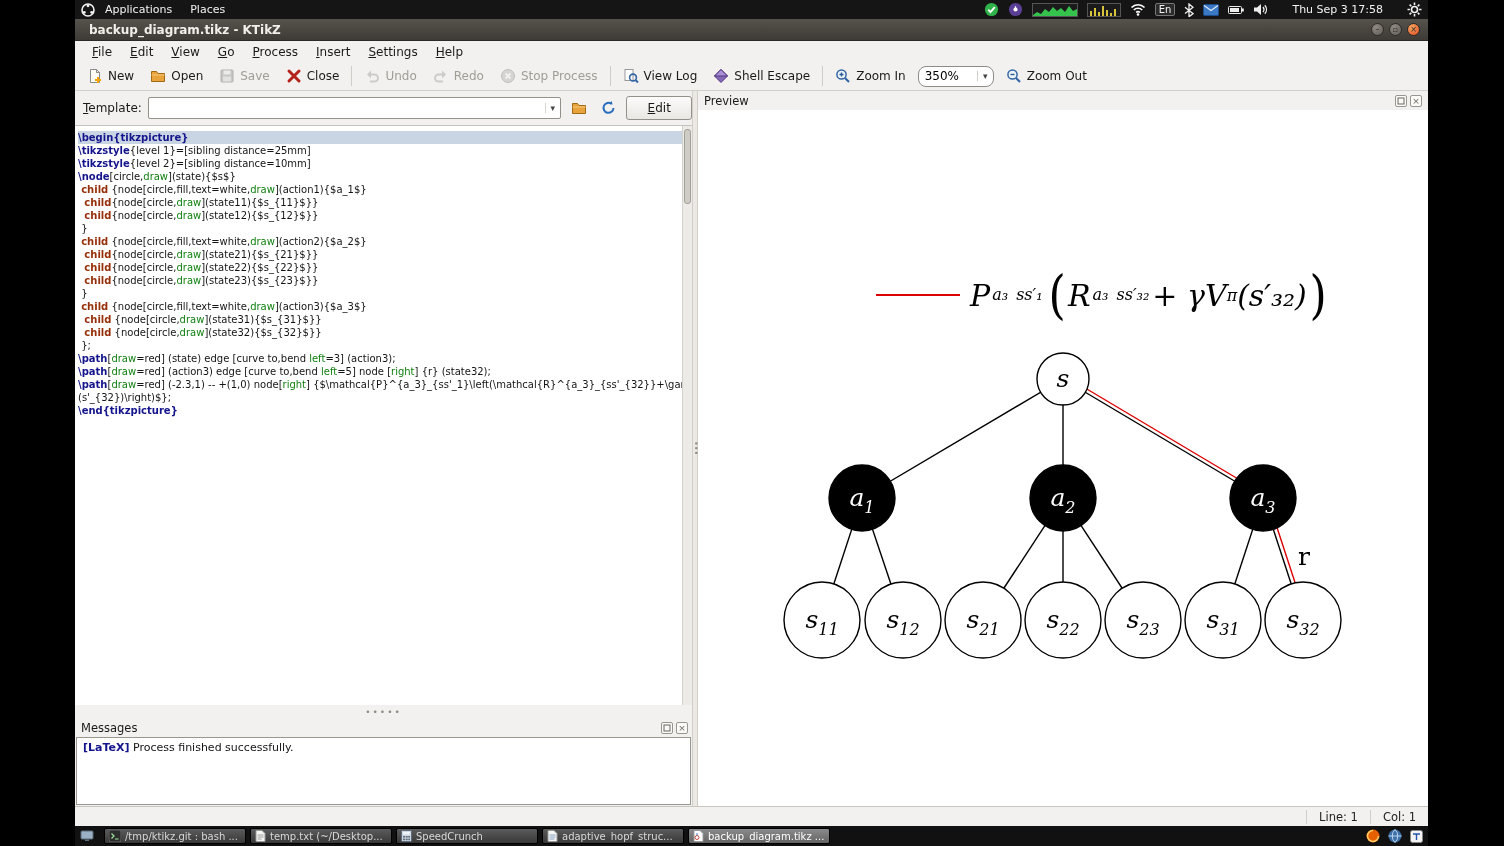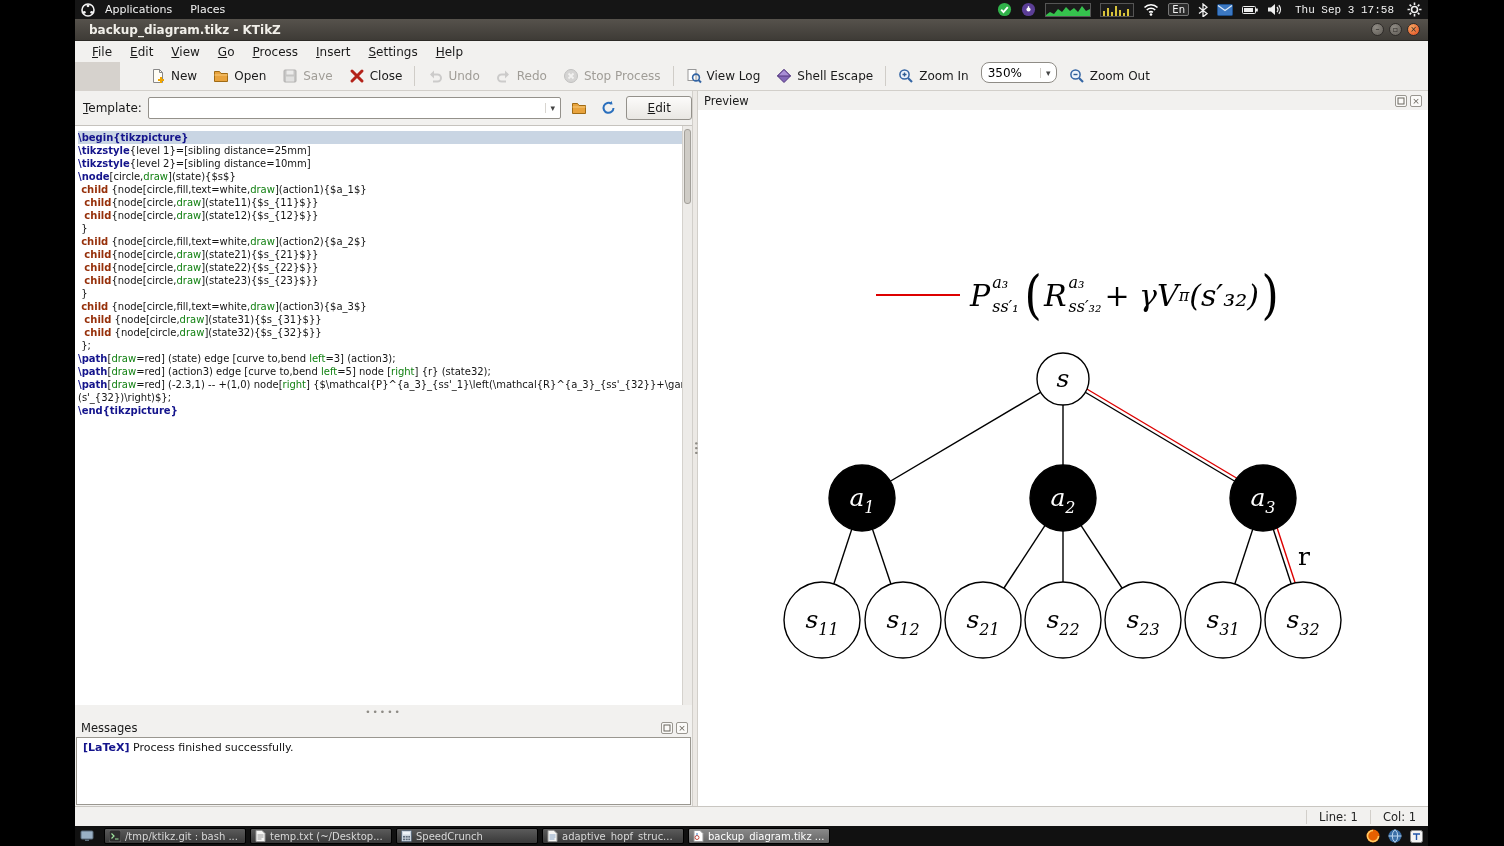--- a/index.html
+++ b/index.html
@@ -11,42 +11,42 @@
   .screen { position:absolute; left:75px; top:0; width:1353px; height:846px; background:#d6d2cd; }
 
   
   .top-panel { position:absolute; left:0; top:0; right:0; height:19px; background:#151515;
     color:#f2f2f2; font-size:11px; display:flex; align-items:center; padding:0 6px; }
   .tp-left { display:flex; align-items:center; gap:2px; }
   .tp-menu { padding:0 8px; }
   .tp-right { margin-left:auto; display:flex; align-items:center; gap:9px; }
   .tray-icn svg { display:block; }
   .tray-label { font-size:10px; border:1px solid #777; padding:0 3px; border-radius:2px; background:#2b2b2b; }
-  .tp-clock { margin:0 4px; white-space:nowrap;font-family:Liberation Mono, monospace; }
+  .tp-clock { margin:0 15px; white-space:nowrap; }
 
   
   .titlebar { position:absolute; top:19px; left:0; right:0; height:22px;
     background:linear-gradient(#56524c,#3e3b36); border-bottom:1px solid #2c2a26;
     display:flex; align-items:center; padding:0 8px; }
   .titlebar-text { color:#f1efe9; font-weight:bold; font-size:12px; margin-left:6px; }
   .winbtns { margin-left:auto; display:flex; gap:5px; }
   .winbtn { width:13px; height:13px; border-radius:50%; display:inline-flex; align-items:center;
     justify-content:center; font-size:8px; line-height:1; color:#2e2b28;
     background:radial-gradient(circle at 35% 30%, #8f8b84, #5f5b55); border:1px solid #2e2b28; }
   .winbtn.close { background:radial-gradient(circle at 35% 30%, #f6a662, #df4a1f); }
 
   
   .menubar { position:absolute; top:41px; left:0; right:0; height:21px; background:#f2f1ef;
     display:flex; align-items:center; padding-left:8px; font-size:12px; color:#1a1a1a; }
   .menu-item { display:inline-block; padding:2px 9px; }
   .menu-item::first-letter { text-decoration:underline; }
 
   
   .toolbar { position:absolute; top:62px; left:0; right:0; height:29px; background:#f2f1ef;
-    border-bottom:1px solid #d2cfca; display:flex; padding-left:22px;margin-left:45px; }
+    border-bottom:1px solid #d2cfca; display:flex; align-items:center; padding-left:4px; }
   .tbtn { display:inline-flex; align-items:center; gap:5px; padding:3px 8px; font-size:12px; color:#1a1a1a; }
   .tbtn.disabled { color:#a09d97; }
   .tbtn.disabled .icn { opacity:.45; filter:grayscale(1); }
   .icn svg { display:block; }
   .tsep { width:1px; align-self:stretch; margin:4px 4px; background:#d0cdc8; }
   .tcombo { width:76px; height:21px; background:#fff; border:1px solid #8f8c86; border-radius:8px;
     display:flex; align-items:center; font-size:12px; margin:0 4px; }
   .tcombo-val { flex:1; padding-left:6px; }
   .tcombo-arrow { width:16px; text-align:center; color:#444; font-size:9px; border-left:1px solid #d0cdc8; }
 
@@ -111,21 +111,21 @@
   .nlbl { font-family:"DejaVu Serif", serif; font-style:italic; font-size:25px; }
   .nsub { font-family:"DejaVu Serif", serif; font-style:italic; font-size:16px; }
   .rlbl { font-family:"DejaVu Serif", serif; font-size:25px; }
 
   
   .formula { position:absolute; left:178px; top:150px; height:70px; display:flex; align-items:center; color:#000; }
   .f-line { width:84px; height:2px; background:#dd0000; margin-right:10px; }
   .mi { font-family:"DejaVu Serif", serif; font-style:italic; font-size:30px; }
   .f-paren { font-family:"DejaVu Serif", serif; font-size:52px; font-weight:300; line-height:1;
     margin:0 1px; transform:scaleX(.85); }
-  .supsub { display:inline-flex; flex-direction:column; align-items:flex-start;
+  .supsub { display:inline-flex; flex-direction:row; align-items:center;
     font-family:"DejaVu Serif", serif; font-style:italic; font-size:16px; line-height:1;
     margin:0 3px 0 2px; gap:8px; }
   .v-sup { font-family:"DejaVu Serif", serif; font-style:italic; font-size:16px; vertical-align:11px; }
 
   
   .statusbar { position:absolute; top:806px; left:0; right:0; height:20px; background:#f2f1ef;
     border-top:1px solid #c9c6c1; display:flex; align-items:center; justify-content:flex-end;
     font-size:11.5px; color:#222; }
   .status-cell { padding:0 12px; border-left:1px solid #d2cfca; height:14px; line-height:14px; }
 

